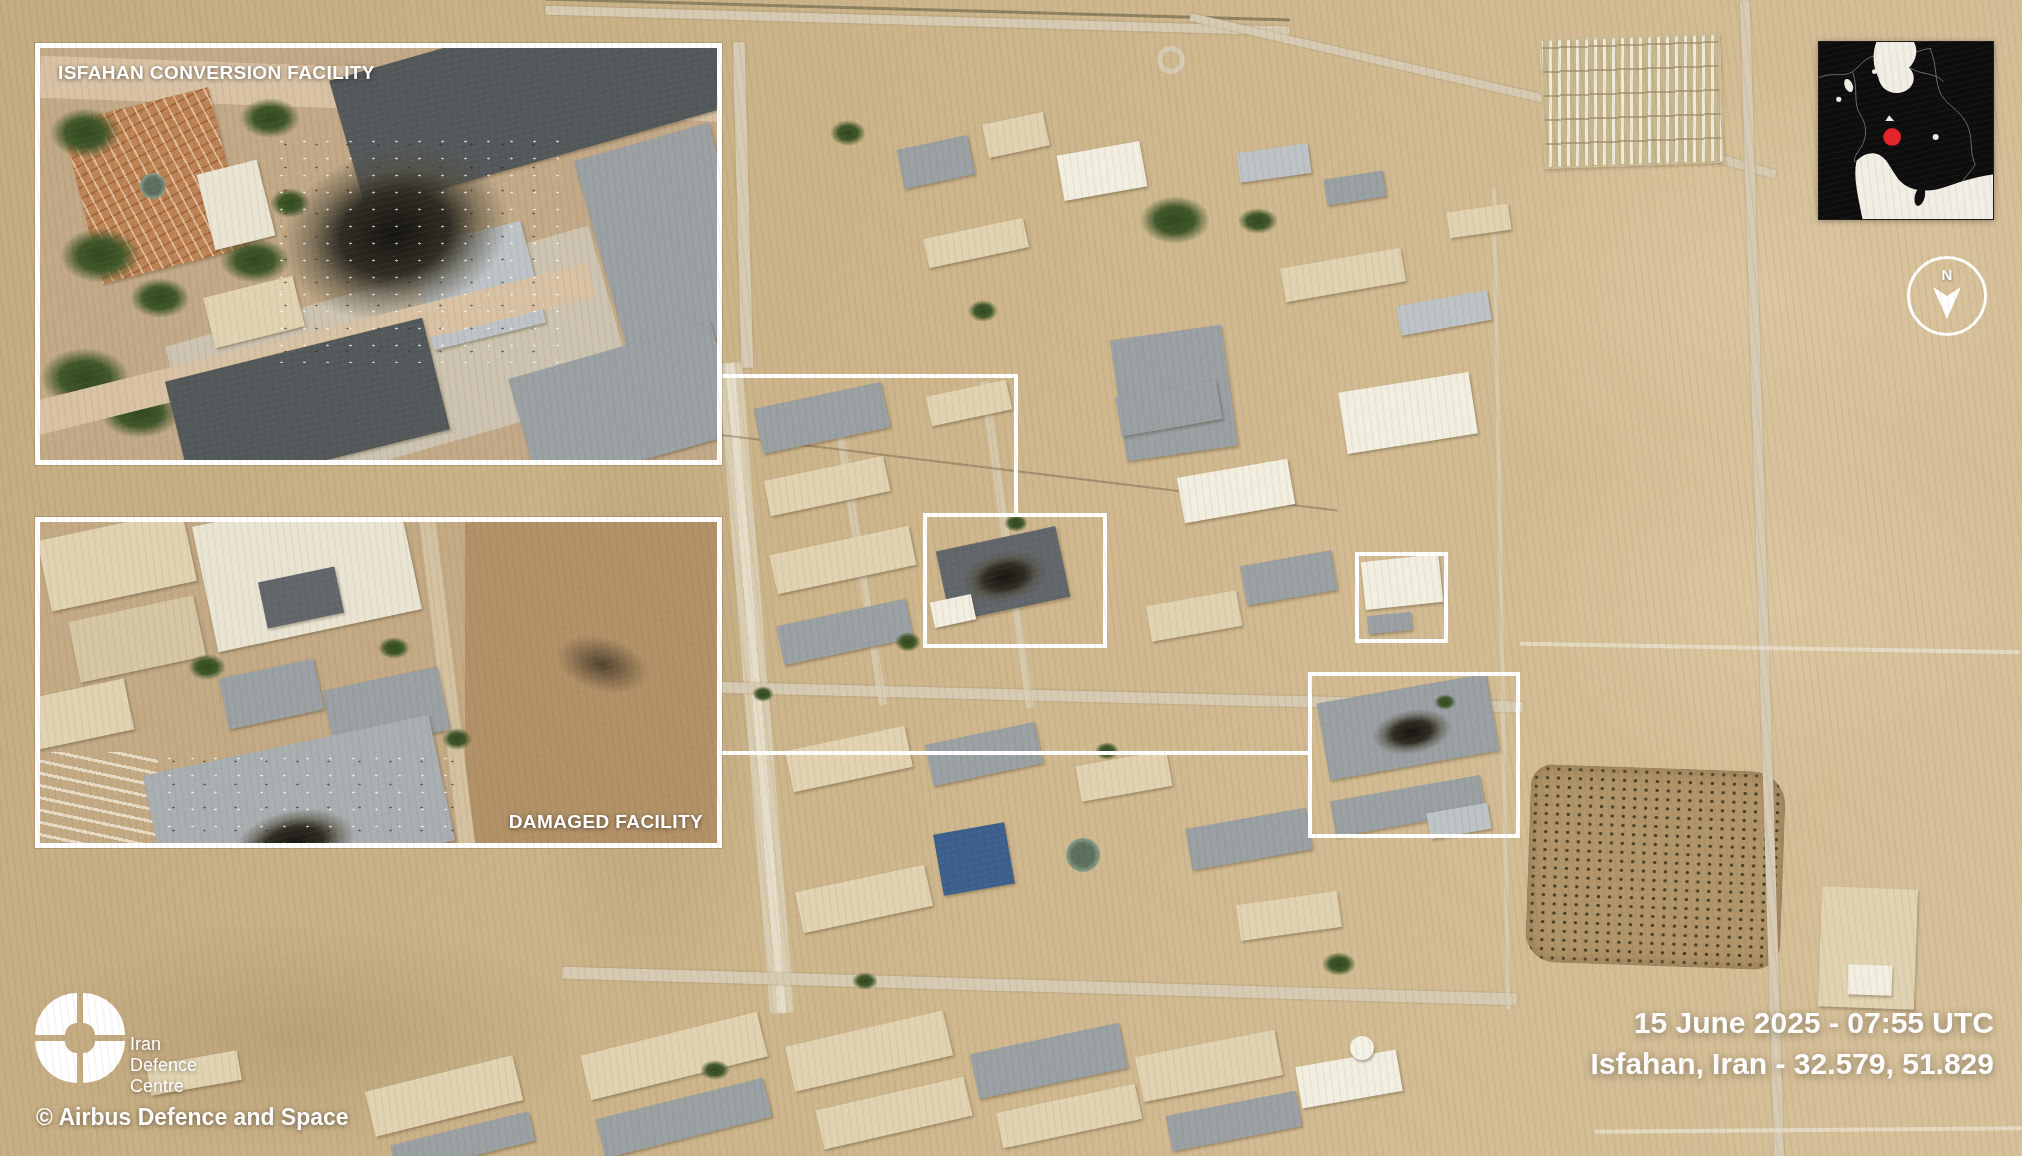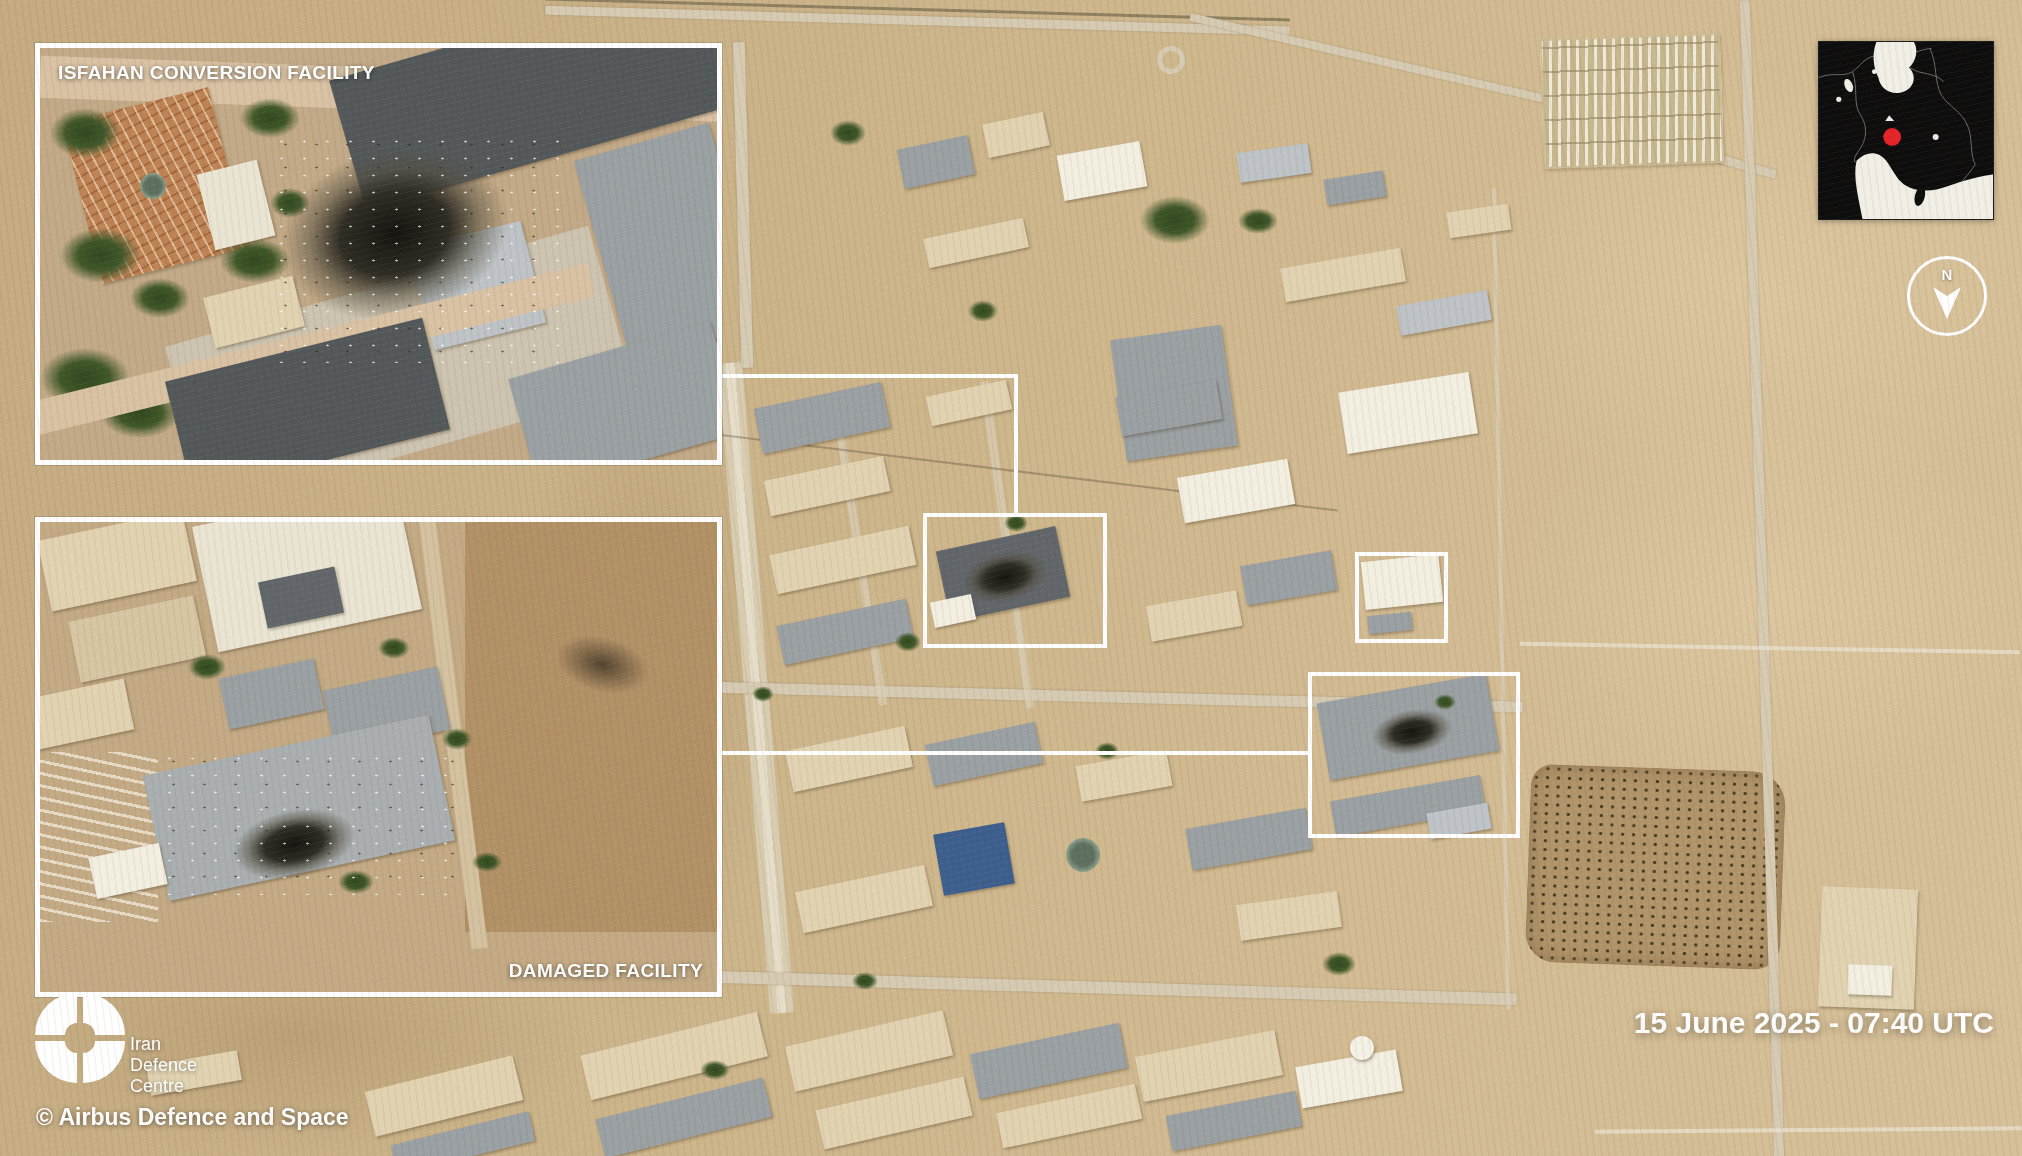--- a/index.html
+++ b/index.html
@@ -69,21 +69,21 @@
     background-image:
       repeating-linear-gradient(76deg,rgba(255,236,210,.5) 0 2px,transparent 2px 10px),
       repeating-linear-gradient(-14deg,rgba(140,72,36,.45) 0 2px,transparent 2px 10px);
     box-shadow:1px 2px 3px rgba(60,45,22,.3);
   }
 
   
   .inset{position:absolute;border:5px solid #fff;z-index:20;box-shadow:0 0 0 1px rgba(0,0,0,.12);}
   .inset-content{position:absolute;inset:0;overflow:hidden;}
   #inset-ucf{left:35px;top:43px;width:687px;height:422px;background:#c2a987;}
-  #inset-dmg{left:35px;top:517px;width:687px;height:480px;background:#c3aa85;}
+  #inset-dmg{left:35px;top:517px;width:687px;height:331px;background:#c3aa85;}
   .inset-label{
     position:absolute;z-index:5;color:#fff;font-weight:bold;font-size:19px;
     letter-spacing:.4px;text-shadow:0 1px 4px rgba(0,0,0,.55);white-space:nowrap;
   }
   #label-ucf{left:18px;top:14px;}
   #label-dmg{right:14px;bottom:10px;}
   .hrect{position:absolute;border:4px solid #fff;z-index:10;}
   #rect-a{left:923px;top:513px;width:184px;height:135px;}
   #rect-b{left:1355px;top:552px;width:93px;height:91px;}
   #rect-c{left:1308px;top:672px;width:212px;height:166px;}
@@ -321,16 +321,17 @@
   </svg>
   <div id="osc-words">
     <div>Iran</div>
     <div>Defence</div>
     <div>Centre</div>
   </div>
 
   <div id="copyright">© Airbus Defence and Space</div>
 
   <div id="title-block">
-    <div class="t2-line">15 June 2025 - 07:40 UTC</div>
+    <div class="t2-line">15 June 2025 - 07:55 UTC</div>
+    <div class="t3-line">Isfahan, Iran - 32.579, 51.829</div>
   </div>
 
 </div>
 
 </body></html>

